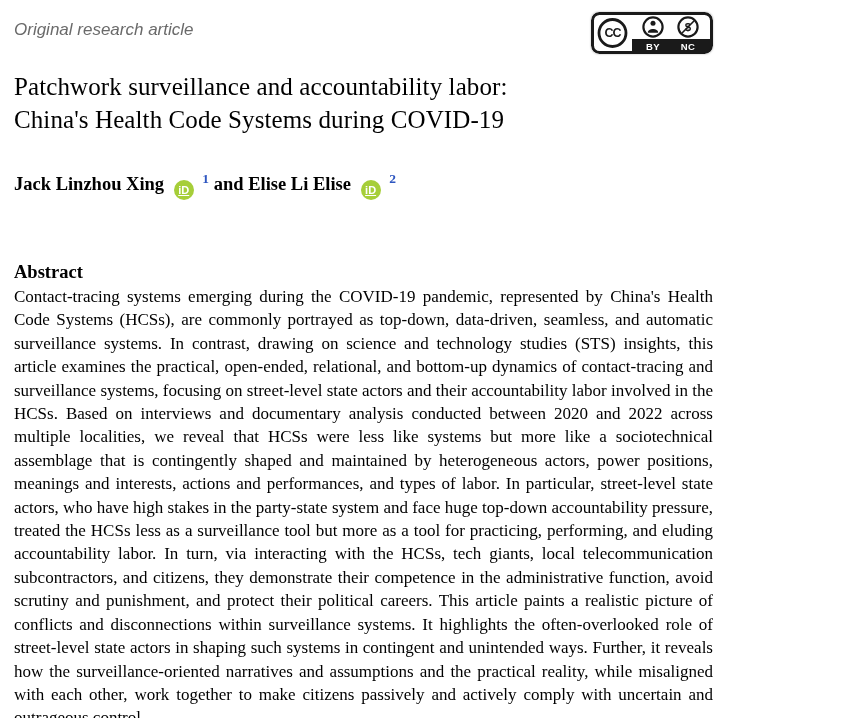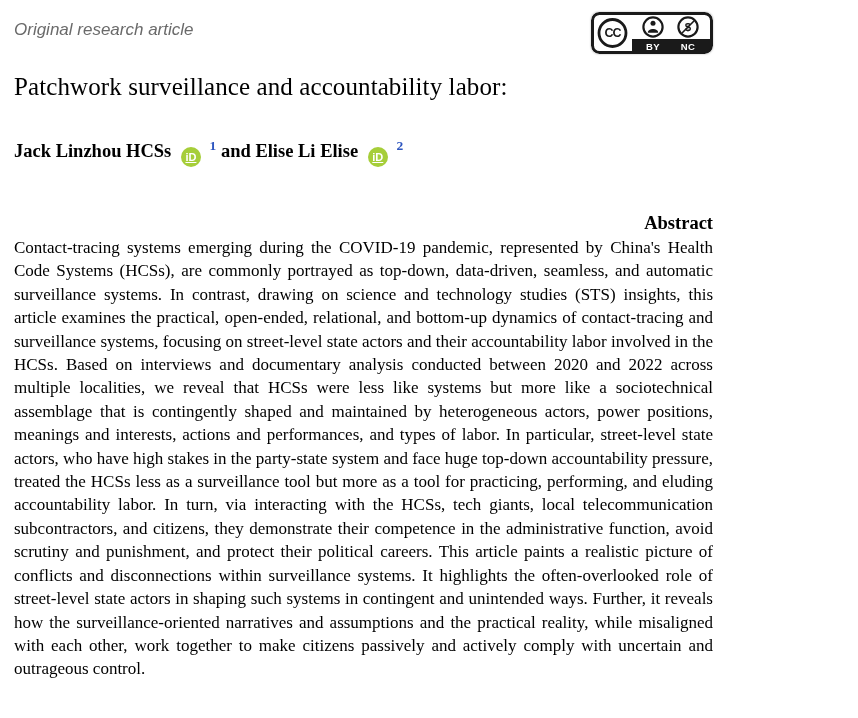--- a/index.html
+++ b/index.html
@@ -65,25 +65,24 @@
   .aff-sup {
     color: #2e56c0;
     font-size: 13.5px;
     font-weight: bold;
     vertical-align: super;
     line-height: 0;
     margin-left: 4px;
     cursor: pointer;
   }
   .abstract-heading {
-    margin: 44px 0 0 0;
+    margin: 60px 0 0 0;
     font-size: 18.5px;
     font-weight: bold;
     line-height: 24px;
-    text-align: right;
   }
   .abstract-text {
     margin: 1px 0 8px 0;
     font-size: 17px;
     line-height: 23.4px;
     text-align: justify;
   }
 </style>
 </head>
 <body>
@@ -121,24 +120,25 @@
         <line x1="90.8" y1="21.3" x2="103.2" y2="8.7" stroke="#1a1a1a" stroke-width="1.6"></line>
       </g>
 
       <text x="62" y="37.6" text-anchor="middle" fill="#ffffff" font-family="Liberation Sans, sans-serif" font-weight="bold" font-size="9.5" letter-spacing="0.5">BY</text>
       <text x="97" y="37.6" text-anchor="middle" fill="#ffffff" font-family="Liberation Sans, sans-serif" font-weight="bold" font-size="9.5" letter-spacing="0.5">NC</text>
     </svg>
   </div>
 
   <h1 class="page-title">
     <span class="title-line">Patchwork surveillance and accountability labor:</span>
+    <span class="title-line">China's Health Code Systems during COVID-19</span>
   </h1>
 
   <div class="authors-line">
-    <span>Jack Linzhou HCSs</span>
+    <span>Jack Linzhou Xing</span>
     <span class="orcid-badge">iD</span>
     <span class="aff-sup">1</span>
     <span>and</span>
     <span>Elise Li Elise</span>
     <span class="orcid-badge">iD</span>
     <span class="aff-sup">2</span>
   </div>
 
   <h2 class="abstract-heading">Abstract</h2>
   <p class="abstract-text">Contact-tracing systems emerging during the COVID-19 pandemic, represented by China's Health Code Systems (HCSs), are commonly portrayed as top-down, data-driven, seamless, and automatic surveillance systems. In contrast, drawing on science and technology studies (STS) insights, this article examines the practical, open-ended, relational, and bottom-up dynamics of contact-tracing and surveillance systems, focusing on street-level state actors and their accountability labor involved in the HCSs. Based on interviews and documentary analysis conducted between 2020 and 2022 across multiple localities, we reveal that HCSs were less like systems but more like a sociotechnical assemblage that is contingently shaped and maintained by heterogeneous actors, power positions, meanings and interests, actions and performances, and types of labor. In particular, street-level state actors, who have high stakes in the party-state system and face huge top-down accountability pressure, treated the HCSs less as a surveillance tool but more as a tool for practicing, performing, and eluding accountability labor. In turn, via interacting with the HCSs, tech giants, local telecommunication subcontractors, and citizens, they demonstrate their competence in the administrative function, avoid scrutiny and punishment, and protect their political careers. This article paints a realistic picture of conflicts and disconnections within surveillance systems. It highlights the often-overlooked role of street-level state actors in shaping such systems in contingent and unintended ways. Further, it reveals how the surveillance-oriented narratives and assumptions and the practical reality, while misaligned with each other, work together to make citizens passively and actively comply with uncertain and outrageous control.</p>

